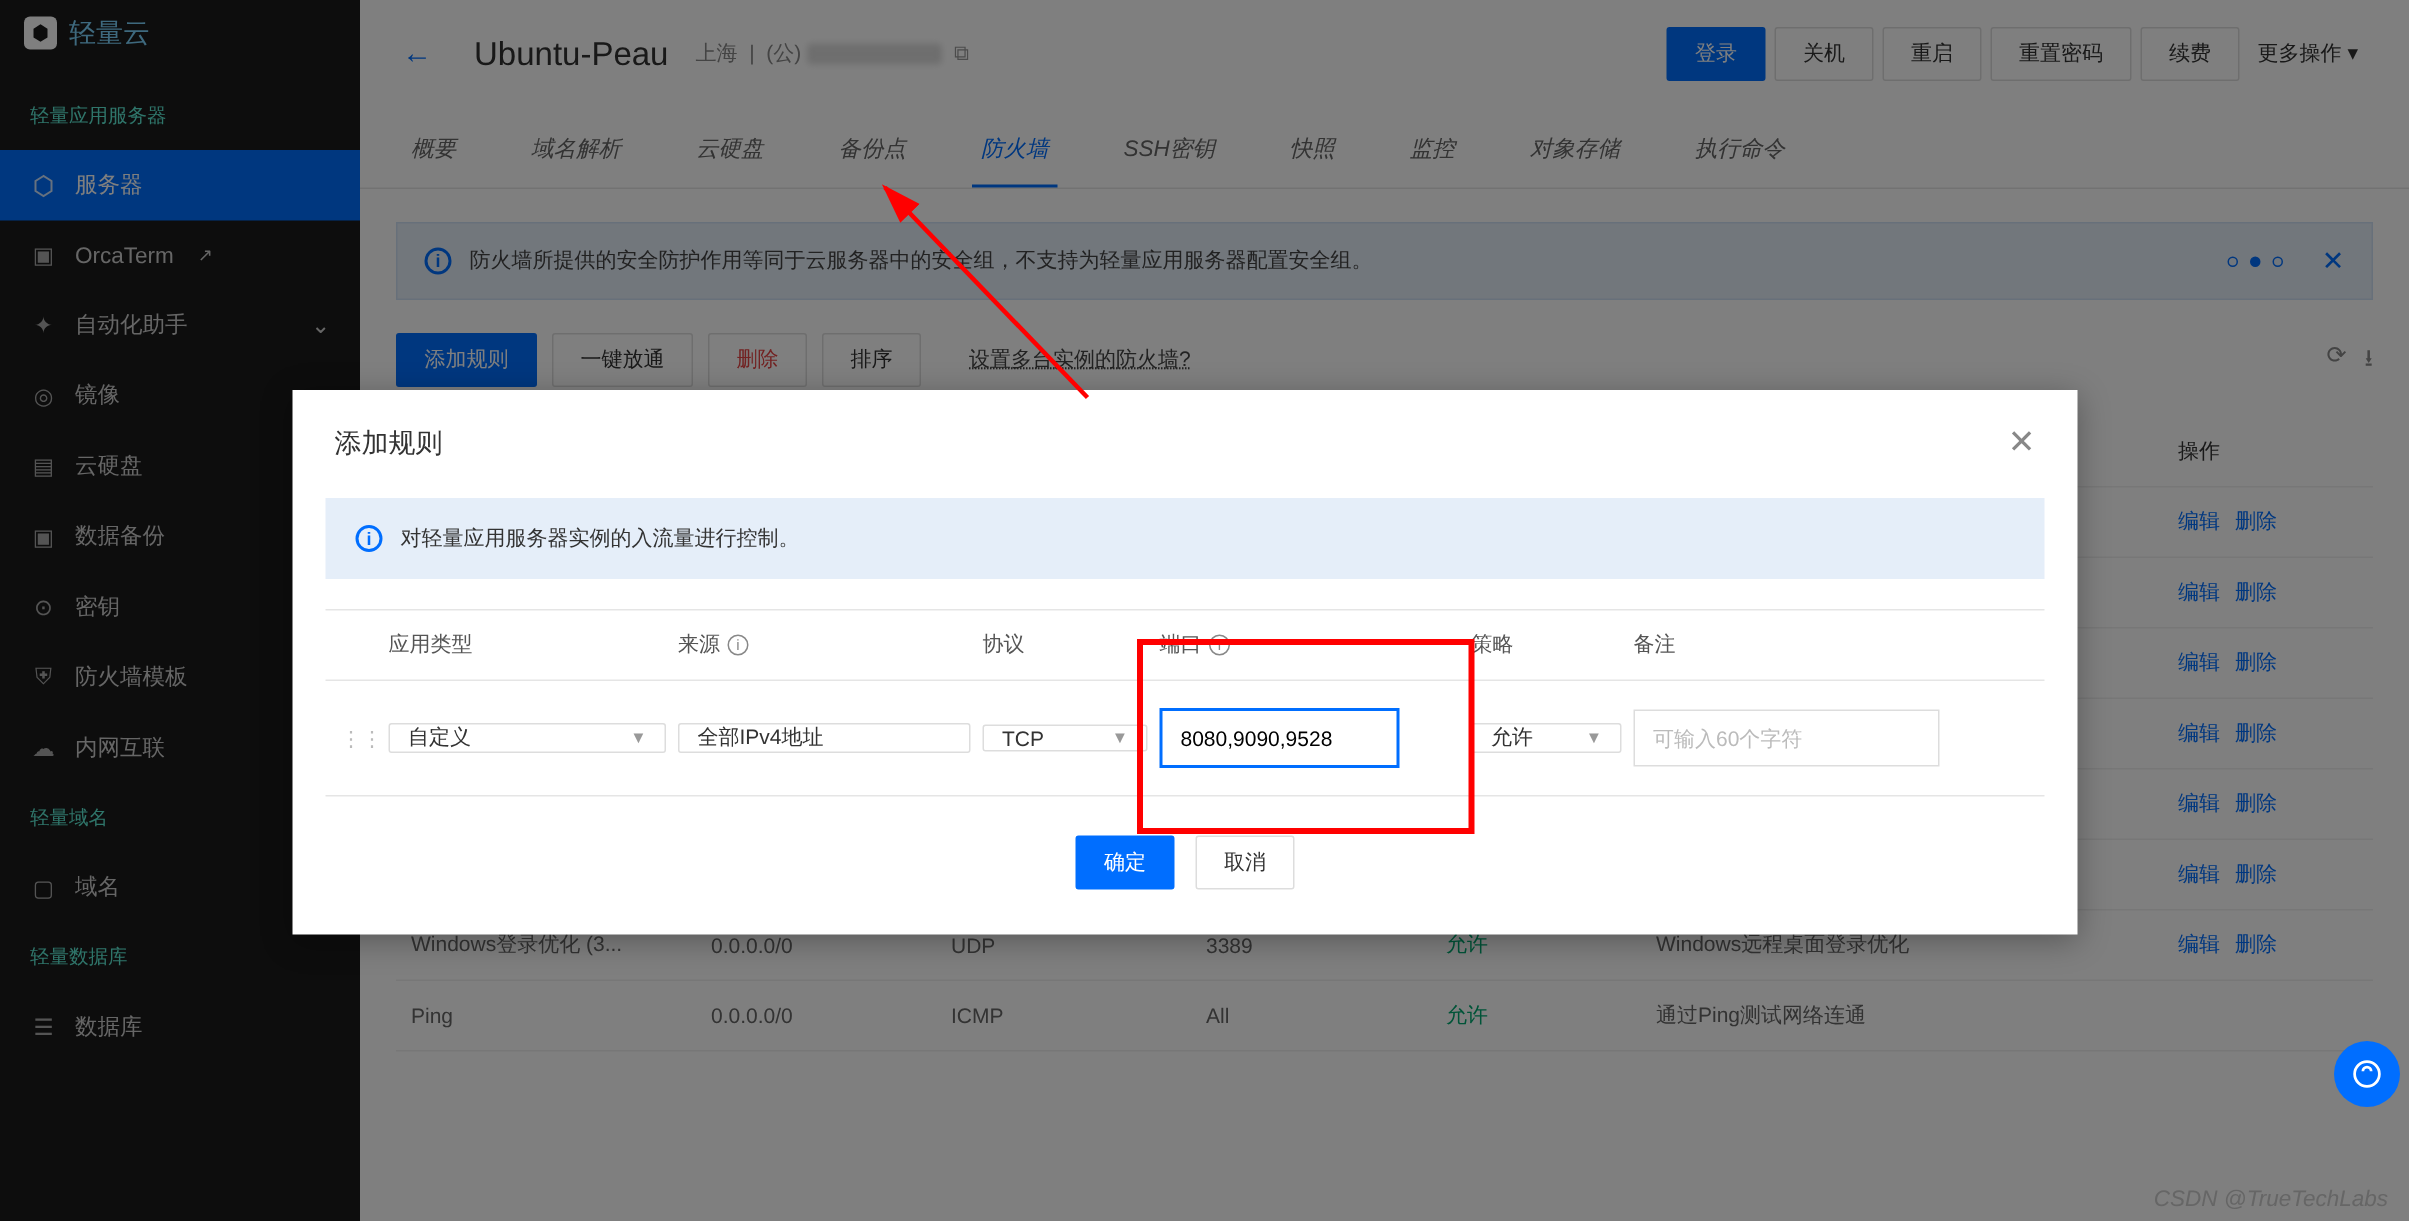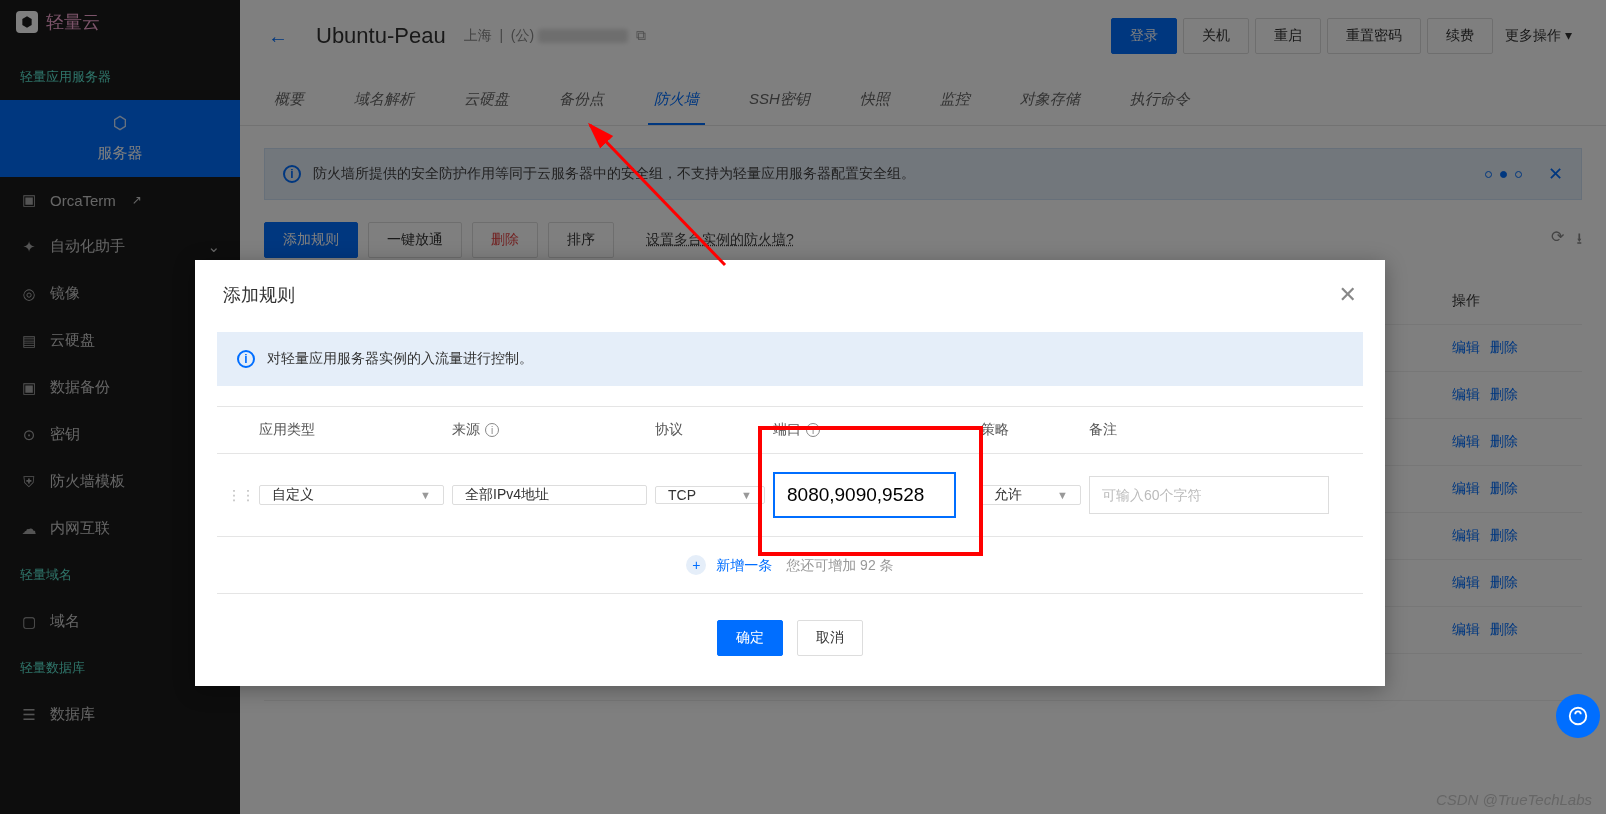--- a/index.html
+++ b/index.html
@@ -1,24 +1,24 @@
 <!DOCTYPE html>
 <html><head>
 <meta charset="utf-8">
 <style>
 * { margin: 0; padding: 0; box-sizing: border-box; font-family: -apple-system, "Microsoft YaHei", Arial, sans-serif; }
 body { width: 1606px; height: 814px; background: #f5f5f5; overflow: hidden; position: relative; }
 
 
 .sidebar { position: absolute; left: 0; top: 0; width: 240px; height: 100%; background: #1a1a1a; color: #888; }
-.sidebar-logo { display: flex; align-items: center; gap: 8px; padding: 10px 16px 20px; color: #f9a8d4; font-size: 18px; font-weight: 500; }
+.sidebar-logo { display: flex; align-items: center; gap: 8px; padding: 10px 16px 20px; color: #7dd3fc; font-size: 18px; font-weight: 500; }
 .sidebar-logo-icon { width: 22px; height: 22px; background: #fff; border-radius: 4px; display: inline-flex; align-items: center; justify-content: center; }
 .sidebar-section { padding: 14px 20px; font-size: 13px; color: #5eead4; }
 .sidebar-item { display: flex; align-items: center; gap: 12px; padding: 14px 20px; font-size: 15px; color: #ccc; cursor: pointer; }
-.sidebar-item.active { background: #006eff; color: #fff; flex-direction: column; }
+.sidebar-item.active { background: #006eff; color: #fff; }
 .sidebar-item .chev { margin-left: auto; }
 .sidebar-item .ext { font-size: 12px; margin-left: 4px; }
 .s-icon { width: 18px; height: 18px; display: inline-flex; align-items: center; justify-content: center; opacity: 0.8; }
 
 
 .main { position: absolute; left: 240px; top: 0; right: 0; bottom: 0; background: #fff; }
 .header { display: flex; align-items: center; gap: 18px; padding: 18px 28px 8px; }
 .back-arrow { color: #006eff; font-size: 20px; cursor: pointer; padding-right: 10px; }
 .instance-name { font-size: 22px; font-weight: 500; color: #333; }
 .region { color: #888; font-size: 14px; }
@@ -63,22 +63,22 @@
 .modal-header { display: flex; align-items: center; padding: 22px 28px 10px; }
 .modal-title { font-size: 18px; font-weight: 500; color: #333; }
 .modal-close { margin-left: auto; font-size: 22px; color: #888; cursor: pointer; }
 .modal-banner { margin: 14px 22px 0; background: #e5eef9; padding: 18px 20px; display: flex; align-items: center; gap: 12px; font-size: 14px; color: #333; }
 .modal-table { padding: 20px 22px 0; border-radius: 11px; }
 .mt-head { display: grid; grid-template-columns: 24px 185px 195px 110px 200px 100px 1fr; gap: 8px; padding: 14px 10px; border-bottom: 1px solid #e5e5e5; border-top: 1px solid #e5e5e5; font-size: 14px; color: #555; }
 .mt-row { display: grid; grid-template-columns: 24px 185px 195px 110px 200px 100px 1fr; gap: 8px; padding: 18px 10px; border-bottom: 1px solid #e5e5e5; align-items: center; }
 .drag-handle { color: #bbb; cursor: grab; font-size: 14px; }
 .select { border: 1px solid #ddd; padding: 0 12px; font-size: 14px; color: #333; background: #fff; display: flex; align-items: center; justify-content: space-between; cursor: pointer; border-radius: 2px; }
 .select .caret { color: #999; font-size: 11px; }
-.port-input { border: 2px solid #006eff; padding: 10px 12px; font-size: 19px; width: 183px; outline: none; background: #fff; }
-.text-input { border: 1px solid #ddd; padding: 10px 12px; font-size: 14px; width: 240px; outline: none; }
+.port-input { border: 2px solid #006eff; padding: 10px 12px; font-size: 14px; width: 160px; outline: none; background: #fff; }
+.text-input { border: 1px solid #ddd; padding: 10px 12px; font-size: 14px; width: 204px; outline: none; }
 .text-input::placeholder { color: #bbb; }
 .port-highlight { position: absolute; border: 4px solid #ff0000; pointer-events: none; }
 .add-row { padding: 18px 10px; text-align: center; border-bottom: 1px solid #e5e5e5; font-size: 14px; }
 .add-row .plus { display: inline-flex; width: 20px; height: 20px; border-radius: 50%; background: #e5eef9; color: #006eff; align-items: center; justify-content: center; margin-right: 6px; }
 .add-row .add-link { color: #006eff; cursor: pointer; margin-right: 10px; }
 .add-row .remain { color: #999; }
 .modal-footer { display: flex; justify-content: center; gap: 14px; padding: 26px 0 30px; }
 
 
 .red-arrow { position: absolute; pointer-events: none; }
@@ -346,25 +346,20 @@
           <span>TCP</span>
           <span class="caret">▼</span>
         </div>
       <div><input class="port-input" value="8080,9090,9528" style=""></div>
       <div class="select">
           <span>允许</span>
           <span class="caret">▼</span>
         </div>
       <div><input class="text-input" placeholder="可输入60个字符" style=""></div>
     </div>
-    <div class="add-row">
-      <span class="plus">+</span>
-      <span class="add-link">新增一条</span>
-      <span class="remain">您还可增加 92 条</span>
-    </div>
   </div>
   <div class="modal-footer">
     <button class="btn primary">确定</button>
     <button class="btn">取消</button>
   </div>
 </div>
 
 <div class="port-highlight" style="left:758px; top:426px; width:225px; height:130px;"></div>
 
 <svg class="red-arrow" style="left:570px; top:110px; width:170px; height:170px;">

